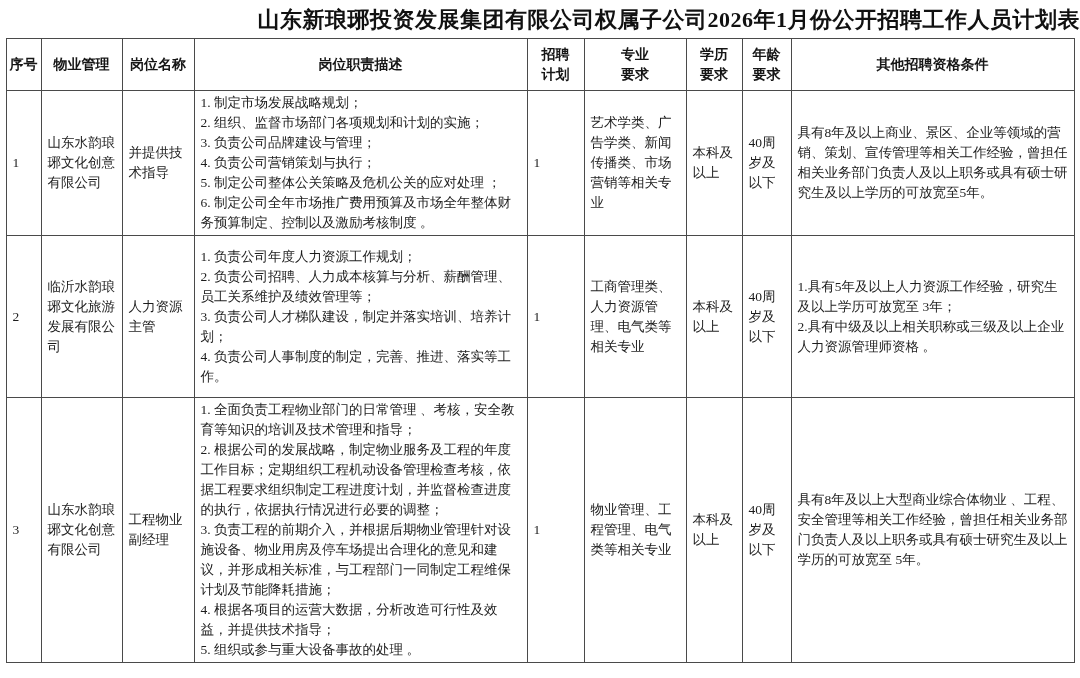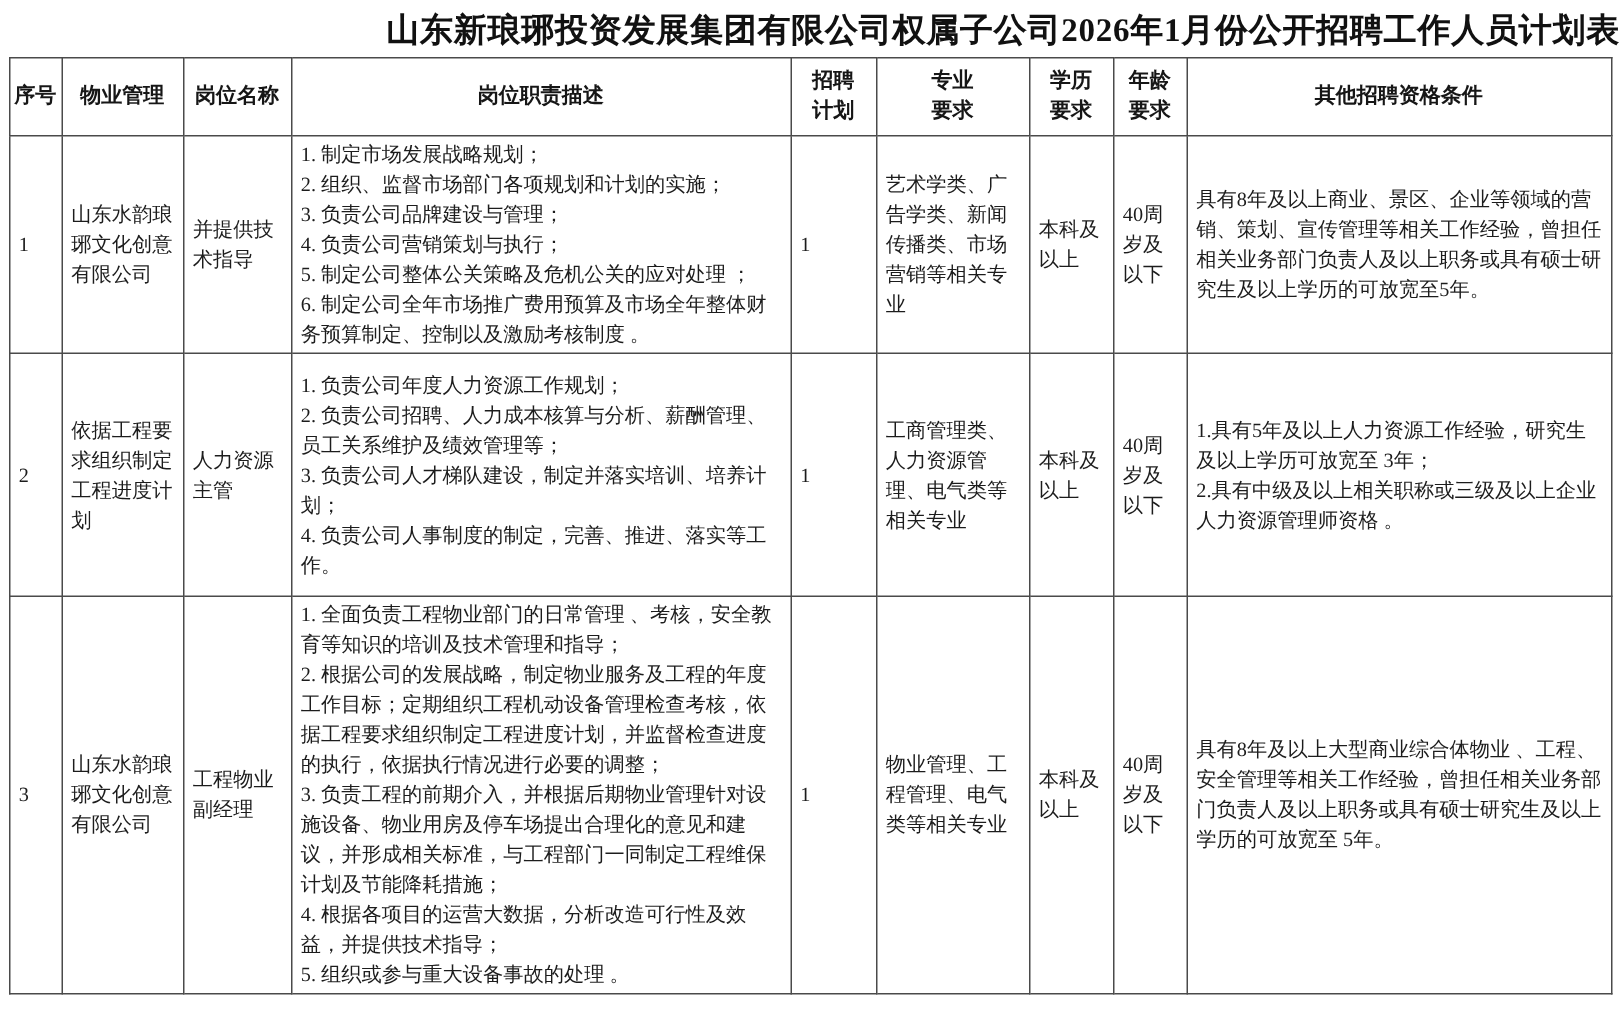--- a/index.html
+++ b/index.html
@@ -121,21 +121,21 @@
 5. 制定公司整体公关策略及危机公关的应对处理 ；
 6. 制定公司全年市场推广费用预算及市场全年整体财务预算制定、控制以及激励考核制度 。</td>
         <td class="c">1</td>
         <td class="c">艺术学类、广告学类、新闻传播类、市场营销等相关专业</td>
         <td class="c">本科及以上</td>
         <td class="c">40周岁及以下</td>
         <td class="l">具有8年及以上商业、景区、企业等领域的营销、策划、宣传管理等相关工作经验，曾担任相关业务部门负责人及以上职务或具有硕士研究生及以上学历的可放宽至5年。</td>
       </tr>
       <tr class="r2">
         <td class="c">2</td>
-        <td class="c">依据工程要求组织制定工程进度计划</td>
+        <td class="c">临沂水韵琅琊文化旅游发展有限公司</td>
         <td class="c">人力资源主管</td>
         <td class="l">1. 负责公司年度人力资源工作规划；
 2. 负责公司招聘、人力成本核算与分析、薪酬管理、员工关系维护及绩效管理等；
 3. 负责公司人才梯队建设，制定并落实培训、培养计划；
 4. 负责公司人事制度的制定，完善、推进、落实等工作。</td>
         <td class="c">1</td>
         <td class="c">工商管理类、人力资源管理、电气类等相关专业</td>
         <td class="c">本科及以上</td>
         <td class="c">40周岁及以下</td>
         <td class="l">1.具有5年及以上人力资源工作经验，研究生及以上学历可放宽至 3年；

